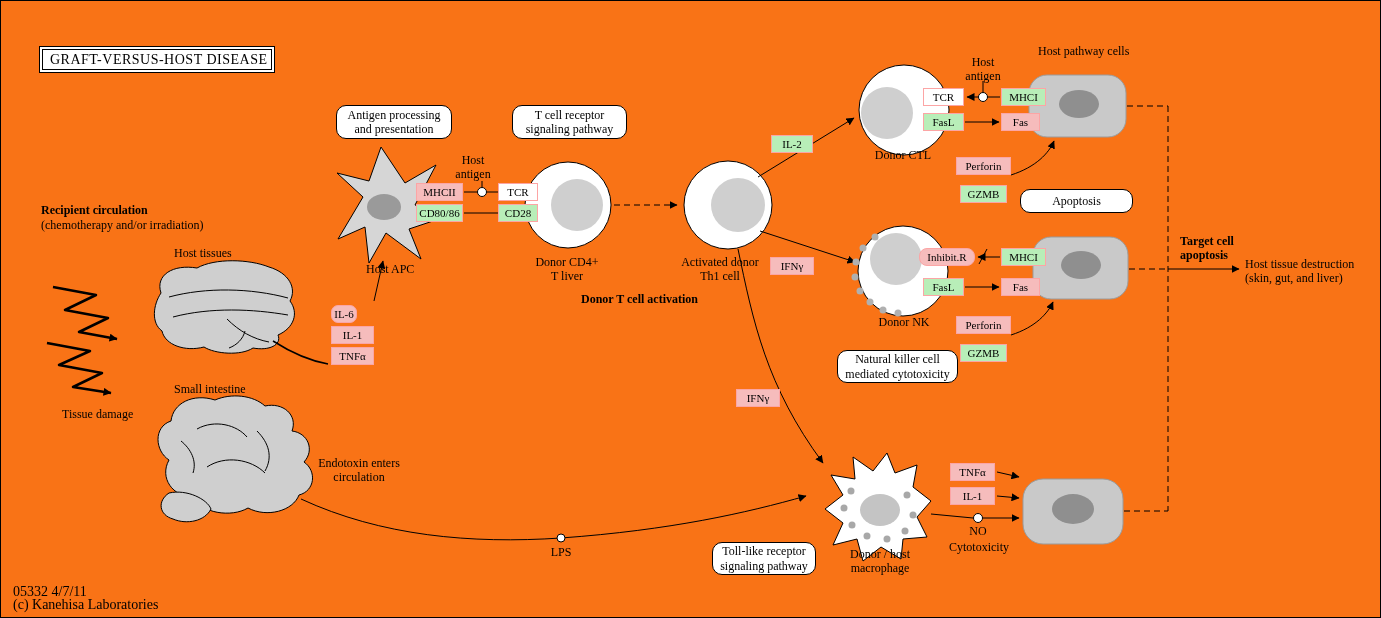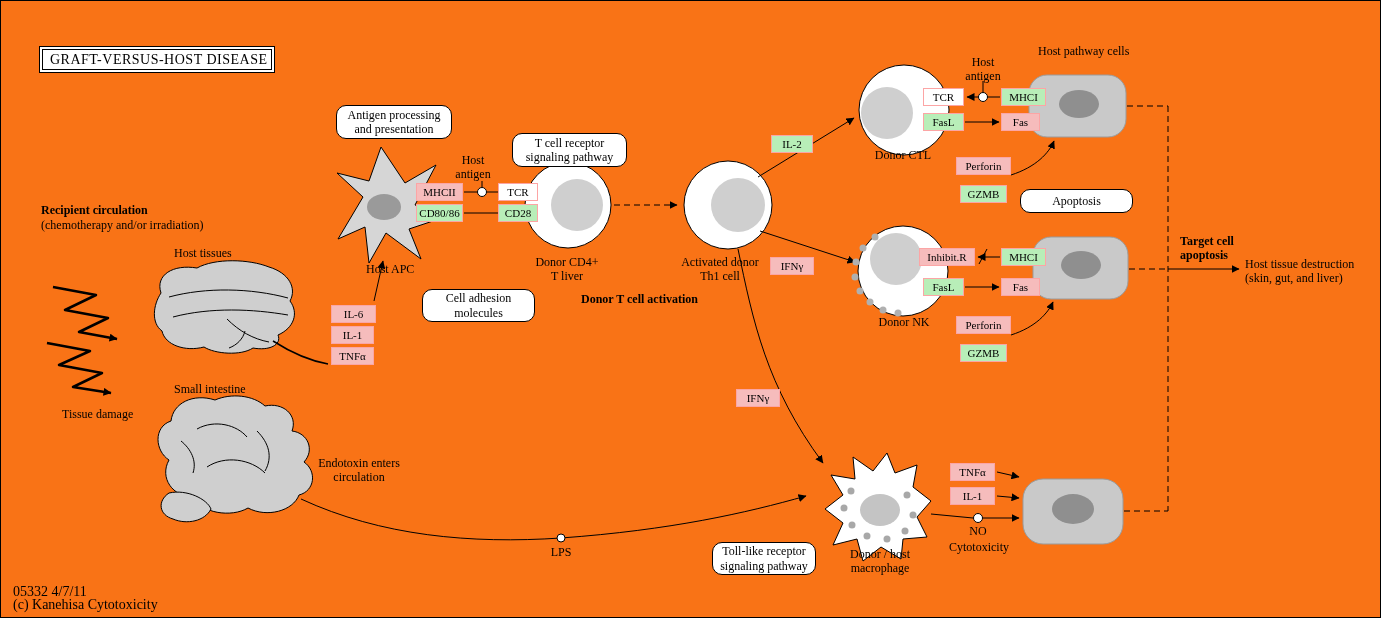--- a/index.html
+++ b/index.html
@@ -165,21 +165,21 @@
       <path d="M1123,510 L1167,510" stroke-dasharray="6,4"></path>
       <path d="M1167,105 L1167,510" stroke-dasharray="6,4"></path>
       <path d="M1167,268 L1238,268" marker-end="url(#arr)"></path>
     </g>
   </svg>
 
   <div class="titlebox">
     <span>GRAFT-VERSUS-HOST  DISEASE</span>
   </div>
   <div class="lbl small" style="left:12px; top:583px;">05332 4/7/11</div>
-  <div class="lbl small" style="left:12px; top:596px;">(c) Kanehisa Cytotoxicity</div>
+  <div class="lbl small" style="left:12px; top:596px;">(c) Kanehisa Laboratories</div>
 
   <div class="lbl bold" style="left:40px; top:203px;">Recipient circulation</div>
   <div class="lbl" style="left:40px; top:218px;">(chemotherapy and/or irradiation)</div>
   <div class="lbl" style="left:173px; top:246px;">Host tissues</div>
   <div class="lbl" style="left:61px; top:407px;">Tissue damage</div>
   <div class="lbl" style="left:173px; top:382px;">Small intestine</div>
   <div class="lbl center" style="left:308px; top:456px; width:100px;">Endotoxin enters
 circulation</div>
   <div class="lbl center" style="left:543px; top:545px; width:34px;">LPS</div>
   <div class="lbl" style="left:365px; top:262px;">Host APC</div>
@@ -199,45 +199,45 @@
 macrophage</div>
   <div class="lbl center" style="left:962px; top:524px; width:30px;">NO</div>
   <div class="lbl center" style="left:935px; top:540px; width:86px;">Cytotoxicity</div>
   <div class="lbl bold" style="left:1179px; top:234px;">Target cell
 apoptosis</div>
   <div class="lbl" style="left:1244px; top:257px;">Host tissue destruction
 (skin, gut, and liver)</div>
 
   <div class="pbox" style="left:335px; top:104px; width:116px; height:34px;">Antigen processing
 and presentation</div>
-  <div class="pbox" style="left:511px; top:104px; width:115px; height:34px;margin-top:28px;">T cell receptor
+  <div class="pbox" style="left:511px; top:104px; width:115px; height:34px;">T cell receptor
 signaling pathway</div>
-  <div class="pbox" style="left:421px; top:288px; width:113px; height:33px;">Cell adhesion
-molecules</div>
   <div class="pbox" style="left:711px; top:541px; width:104px; height:33px;">Toll-like receptor
 signaling pathway</div>
+  <div class="pbox" style="left:836px; top:349px; width:121px; height:33px;">Natural killer cell
+mediated cytotoxicity</div>
   <div class="pbox" style="left:1019px; top:188px; width:113px; height:24px;">Apoptosis</div>
 
-  <div class="gbox pink" style="left:330px; top:304px; width:45px;">IL-6</div>
+  <div class="gbox pink" style="left:330px; top:304px; width:26px;border-radius:7px;">IL-6</div>
   <div class="gbox pink" style="left:330px; top:325px; width:43px;">IL-1</div>
   <div class="gbox pink" style="left:330px; top:346px; width:43px;">TNFα</div>
   <div class="gbox pink" style="left:415px; top:182px; width:47px;">MHCII</div>
   <div class="gbox green" style="left:415px; top:203px; width:47px;">CD80/86</div>
   <div class="gbox" style="left:497px; top:182px; width:40px;">TCR</div>
   <div class="gbox green" style="left:497px; top:203px; width:40px;">CD28</div>
   <div class="gbox green" style="left:770px; top:134px; width:42px;">IL-2</div>
   <div class="gbox pink" style="left:769px; top:256px; width:44px;">IFNγ</div>
   <div class="gbox pink" style="left:735px; top:388px; width:44px;">IFNγ</div>
   <div class="gbox" style="left:922px; top:87px; width:41px;">TCR</div>
   <div class="gbox green" style="left:922px; top:112px; width:41px;">FasL</div>
   <div class="gbox green" style="left:1000px; top:87px; width:45px;">MHCI</div>
   <div class="gbox pink" style="left:1000px; top:112px; width:39px;">Fas</div>
   <div class="gbox pink" style="left:955px; top:156px; width:55px;">Perforin</div>
   <div class="gbox green" style="left:959px; top:184px; width:47px;">GZMB</div>
-  <div class="gbox pink" style="left:918px; top:247px; width:56px;">Inhibit.R</div>
+  <div class="gbox pink" style="left:918px; top:247px; width:56px;border-radius:8px;">Inhibit.R</div>
   <div class="gbox green" style="left:922px; top:277px; width:41px;">FasL</div>
   <div class="gbox green" style="left:1000px; top:247px; width:45px;">MHCI</div>
   <div class="gbox pink" style="left:1000px; top:277px; width:39px;">Fas</div>
   <div class="gbox pink" style="left:955px; top:315px; width:55px;">Perforin</div>
   <div class="gbox green" style="left:959px; top:343px; width:47px;">GZMB</div>
   <div class="gbox pink" style="left:949px; top:462px; width:45px;">TNFα</div>
   <div class="gbox pink" style="left:949px; top:486px; width:45px;">IL-1</div>
 
 </div>
 

